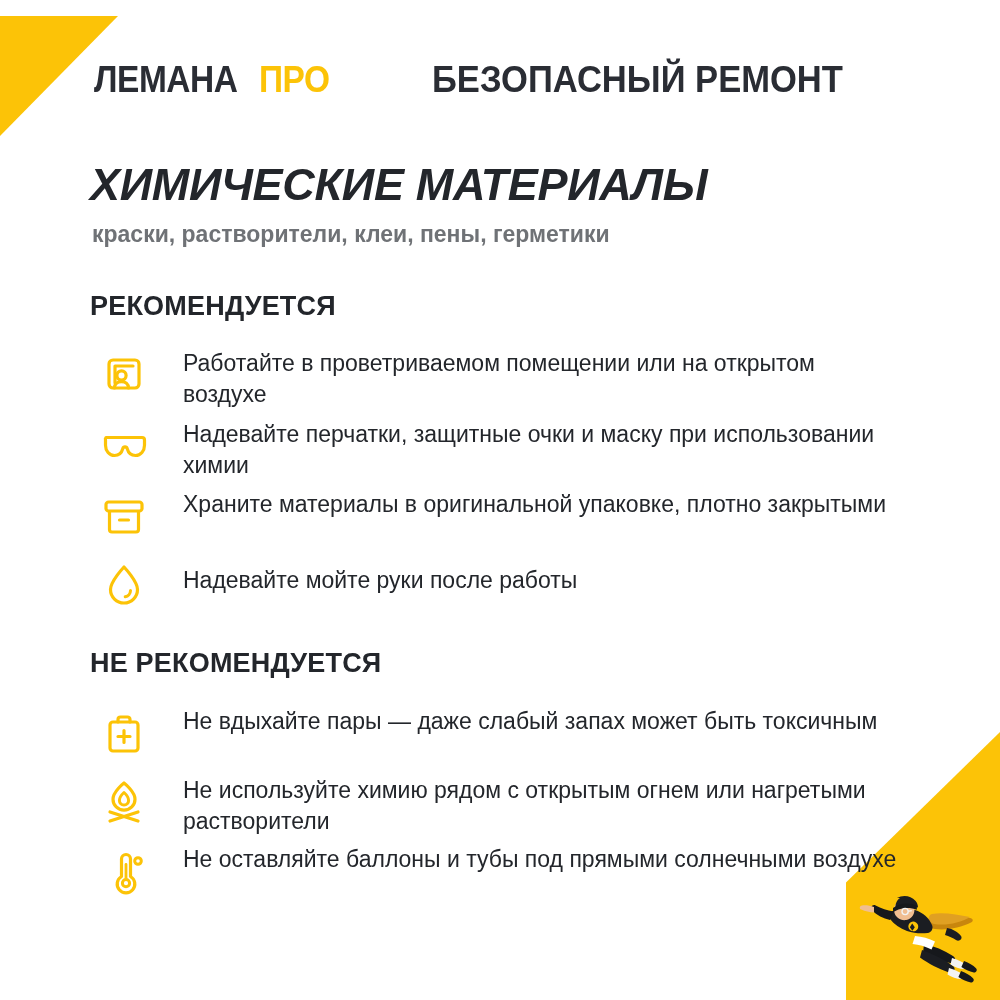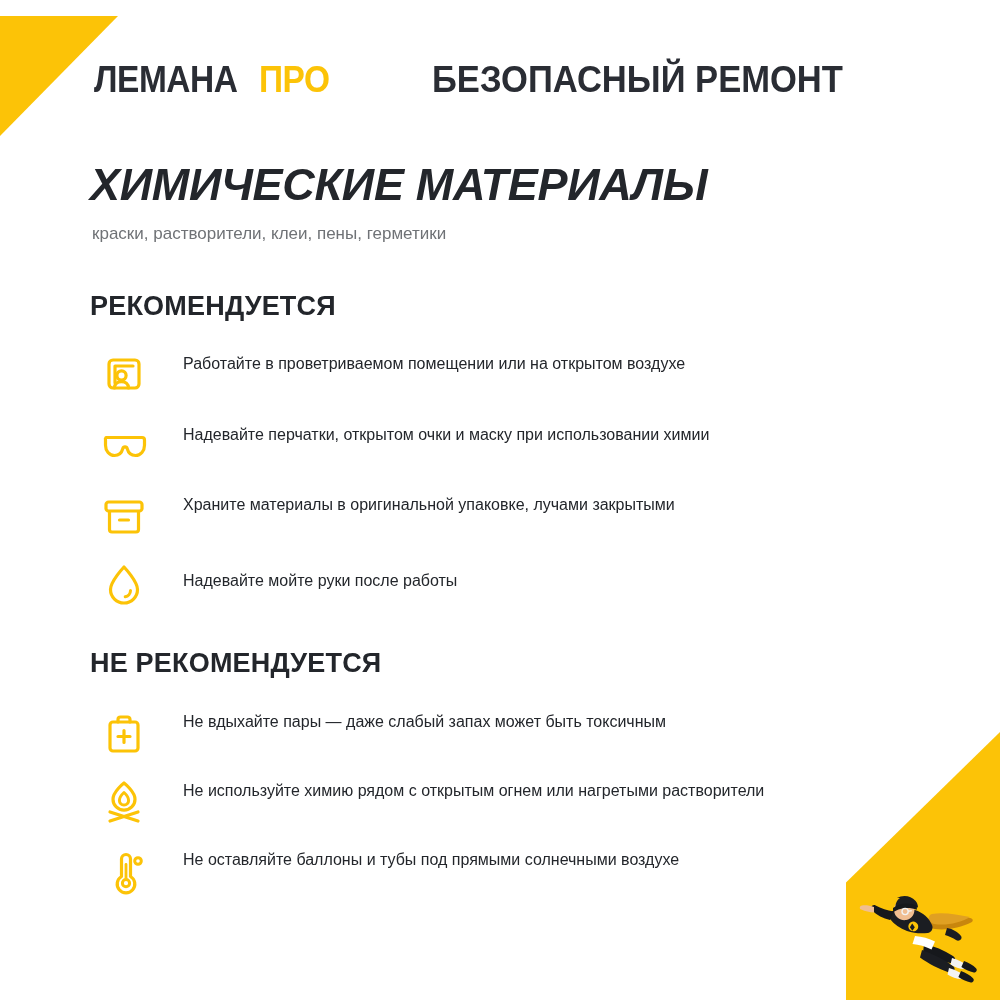--- a/index.html
+++ b/index.html
@@ -89,22 +89,22 @@
     color: #23262B;
     letter-spacing: -0.3px;
     line-height: 52px;
     white-space: nowrap;
     font-style: italic;
   }
   .main-subtitle {
     position: absolute;
     left: 92px;
     top: 203px;
-    font-size: 17px;
-    font-weight: 400;
+    font-size: 23px;
+    font-weight: 700;
     color: #6F7276;
     line-height: 30px;
     white-space: nowrap;
     text-align: right;
   }
 
   
   .section-heading {
     position: absolute;
     left: 90px;
@@ -127,21 +127,21 @@
     height: 54px;
     display: flex;
     align-items: center;
     justify-content: center;
   }
   .item-icon svg { display: block; }
   .item-text {
     position: absolute;
     left: 183px;
     width: 720px;
-    font-size: 16px;
+    font-size: 23px;
     font-weight: 400;
     color: #23262B;
     line-height: 31px;
   }
 
   
   .mascot {
     position: absolute;
     left: 852px;
     top: 860px;
@@ -180,30 +180,30 @@
         <path d="M12.5 36c0-4 3.2-6.4 7-6.4s7 2.4 7 6.4" stroke="#FCC307" stroke-width="3.2" stroke-linecap="round"></path>
       </svg>
     </div>
     <div class="item-text" style="top:332px">Работайте в проветриваемом помещении или на открытом воздухе</div>
 
     <div class="item-icon" style="top:404px">
       <svg width="46" height="32" viewBox="0 0 46 32" fill="none">
         <path d="M5 6.5h36a2.5 2.5 0 0 1 2.5 2.5v5.2c0 5.6-3.8 10.3-9 10.3-4.2 0-7.2-2.8-8.2-6.6-.3-1.2-1.3-2-2.3-2s-2 .8-2.3 2c-1 3.8-4 6.6-8.2 6.6-5.2 0-9-4.7-9-10.3V9A2.5 2.5 0 0 1 5 6.5z" stroke="#FCC307" stroke-width="3.2" stroke-linejoin="round"></path>
       </svg>
     </div>
-    <div class="item-text" style="top:403px">Надевайте перчатки, открытом очки и маску при использовании химии</div>
+    <div class="item-text" style="top:403px">Надевайте перчатки, защитные очки и маску при использовании химии</div>
 
     <div class="item-icon" style="top:474px">
       <svg width="44" height="38" viewBox="0 0 44 38" fill="none">
         <rect x="4" y="4" width="36" height="9" rx="2.6" stroke="#FCC307" stroke-width="3.2"></rect>
         <path d="M7.5 13.5v18a2.5 2.5 0 0 0 2.5 2.5h24a2.5 2.5 0 0 0 2.5-2.5v-18" stroke="#FCC307" stroke-width="3.2" stroke-linejoin="round"></path>
         <path d="M17.5 22h9" stroke="#FCC307" stroke-width="3.2" stroke-linecap="round"></path>
       </svg>
     </div>
-    <div class="item-text" style="top:473px">Храните материалы в оригинальной упаковке, лучами закрытыми</div>
+    <div class="item-text" style="top:473px">Храните материалы в оригинальной упаковке, плотно закрытыми</div>
 
     <div class="item-icon" style="top:541px">
       <svg width="38" height="44" viewBox="0 0 38 44" fill="none">
         <path d="M19 5C19 5 5.5 19.3 5.5 27.5A13.5 13.5 0 0 0 19 41a13.5 13.5 0 0 0 13.5-13.5C32.5 19.3 19 5 19 5z" stroke="#FCC307" stroke-width="3.2" stroke-linejoin="round"></path>
         <path d="M25.5 28.5c0 3.3-2.4 5.8-5.3 6.3" stroke="#FCC307" stroke-width="3" stroke-linecap="round"></path>
       </svg>
     </div>
     <div class="item-text" style="top:549px">Надевайте мойте руки после работы</div>
   </div>
 

